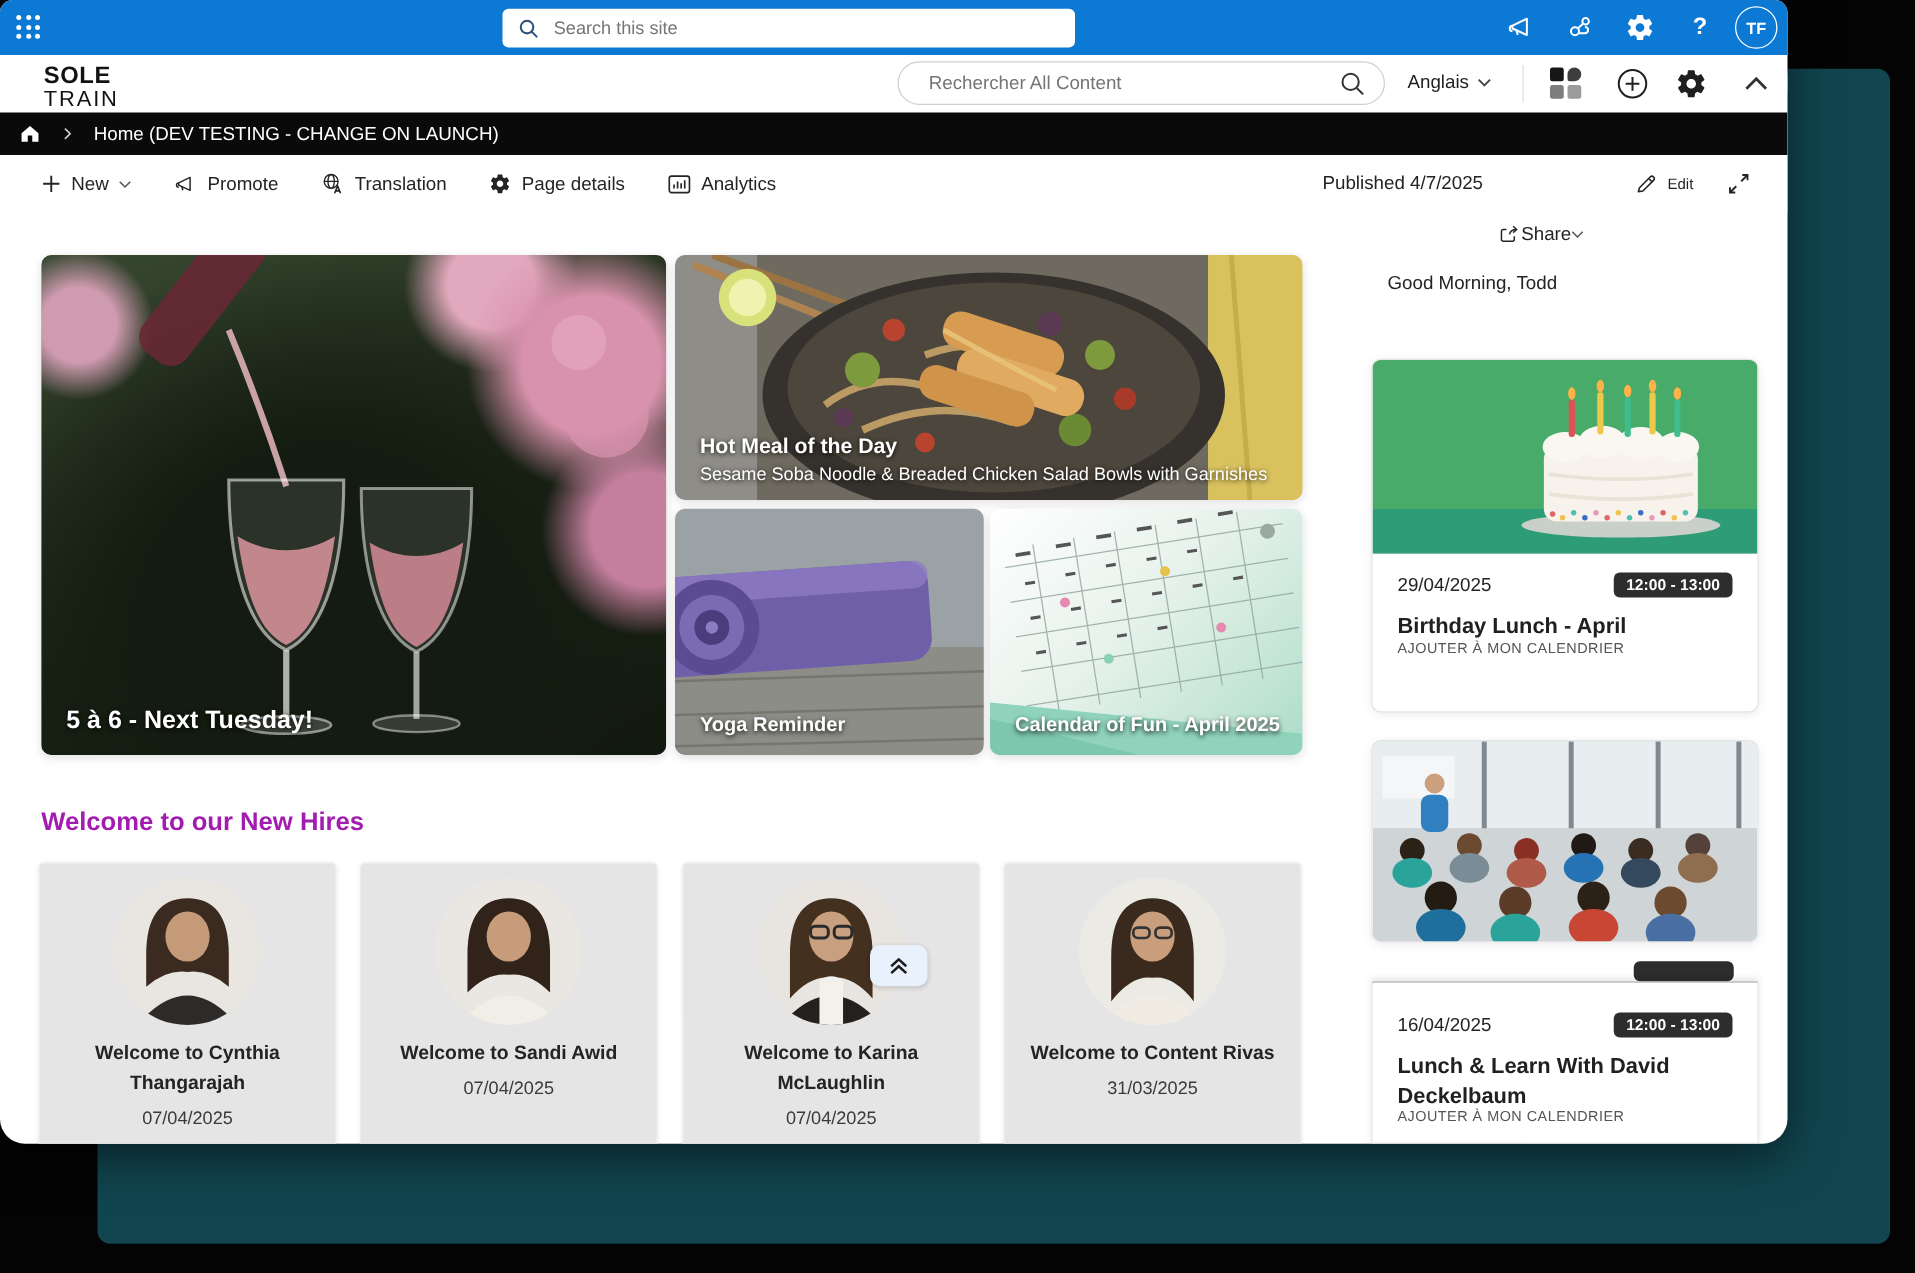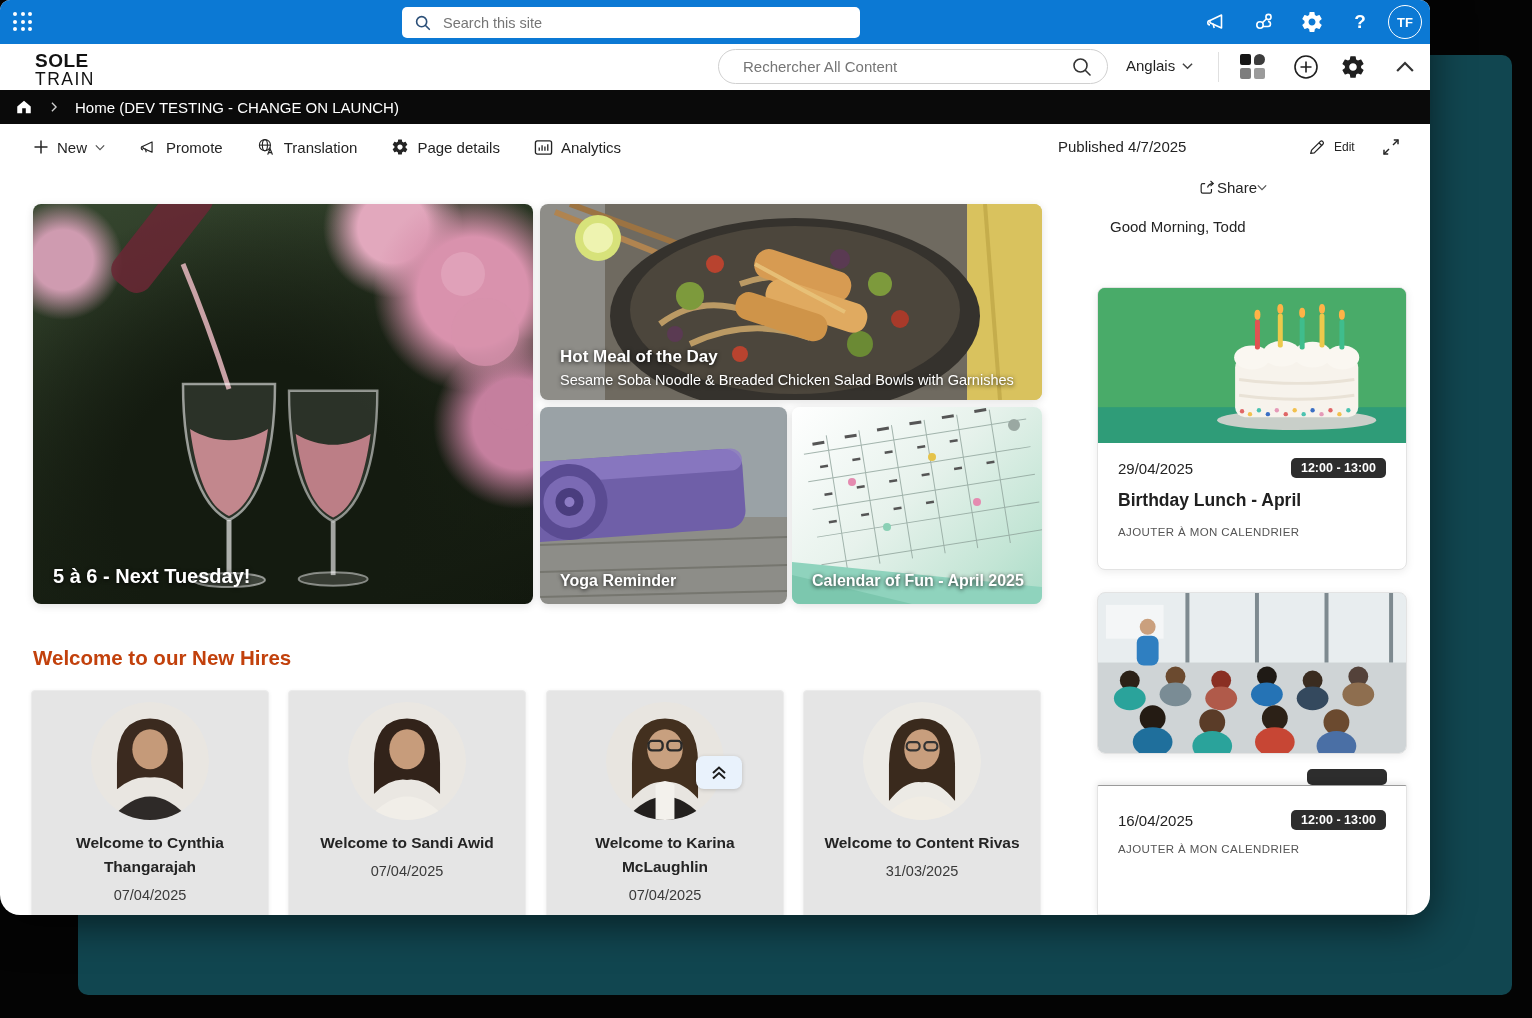--- a/index.html
+++ b/index.html
@@ -84,30 +84,30 @@
   .ecard{position:absolute;left:1097px;width:310px;background:#fff;border:1px solid #e3e3e3;border-radius:8px;
     box-shadow:0 2px 8px rgba(0,0,0,.08);box-sizing:border-box;cursor:pointer;}
   .ecard1{top:287px;height:283px;}
   .eimg{position:relative;width:100%;border-radius:7px 7px 0 0;overflow:hidden;}
   .eimg svg{position:absolute;inset:0;}
   .ebody{padding:15px 20px 0 20px;}
   .erow{display:flex;align-items:center;justify-content:space-between;}
   .edate{font-size:15px;color:#242424;}
   .ebadge{background:#2d2d2d;color:#fff;font-size:12.5px;font-weight:bold;padding:3px 10px;border-radius:5px;}
   .etitle{font-size:17.5px;font-weight:600;color:#202020;margin-top:11px;line-height:1.35;}
-  .elink{font-size:11.5px;color:#555;letter-spacing:.4px;margin-top:13px;cursor:pointer;}
+  .elink{font-size:11.5px;color:#555;letter-spacing:.4px;cursor:pointer;}
   
   .eimgcard{position:absolute;left:1097px;top:592px;width:310px;height:162px;border-radius:8px;overflow:hidden;
     border:1px solid #e3e3e3;box-sizing:border-box;box-shadow:0 2px 8px rgba(0,0,0,.08);cursor:pointer;}
   .eimgcard svg{position:absolute;inset:0;}
   .badge-sliver{position:absolute;left:1307px;top:769px;width:80px;height:16px;background:#2d2d2d;border-radius:5px;}
   .ecard2{top:785px;height:130px;border-radius:2px 2px 0 0;border-top:1px solid #9a9a9a;box-shadow:0 -2px 6px rgba(0,0,0,.10);}
   .ecard2 .ebody{padding-top:24px;}
   
-  .hires-h{position:absolute;left:33px;top:646px;font-size:20.5px;font-weight:bold;color:#c2410c;}
+  .hires-h{position:absolute;left:33px;top:646px;font-size:20.5px;font-weight:bold;color:#a21caf;}
   .hcard{position:absolute;top:690px;width:238px;height:240px;background:#e5e5e5;border:1px solid #ececec;border-radius:4px;
     box-shadow:0 1px 4px rgba(0,0,0,.07);box-sizing:border-box;text-align:center;cursor:pointer;}
   .hc1{left:31px;}.hc2{left:288px;}.hc3{left:546px;}.hc4{left:803px;}
   .havatar{width:118px;height:118px;border-radius:50%;overflow:hidden;margin:11px auto 0 auto;position:relative;}
   .havatar svg{position:absolute;inset:0;}
   .hname{font-size:15.5px;font-weight:600;color:#242424;line-height:1.55;margin-top:11px;padding:0 16px;}
   .hdate{font-size:14.5px;color:#3a3a3a;margin-top:8px;}
   .collapse-btn{position:absolute;left:149px;top:65px;width:46px;height:33px;background:#e9f2fc;border-radius:8px;
     box-shadow:0 1px 4px rgba(0,0,0,.18);display:flex;align-items:center;justify-content:center;color:#1c1c1c;cursor:pointer;z-index:6;}
   svg{display:block;}
@@ -490,20 +490,21 @@
       </svg>
     </div>
     <div class="badge-sliver"></div>
 
     <div class="ecard ecard2">
       <div class="ebody">
         <div class="erow">
           <span class="edate">16/04/2025</span>
           <span class="ebadge">12:00 - 13:00</span>
         </div>
+        <div class="etitle">Lunch &amp; Learn With David Deckelbaum</div>
         <div class="elink">AJOUTER À MON CALENDRIER</div>
       </div>
     </div>
 
     <div class="hires-h">Welcome to our New Hires</div>
 
     <div class="hcard hc1">
       <div class="havatar">
         <svg viewBox="0 0 100 100">
             <circle cx="50" cy="50" r="50" fill="#e9e6e1"></circle>

